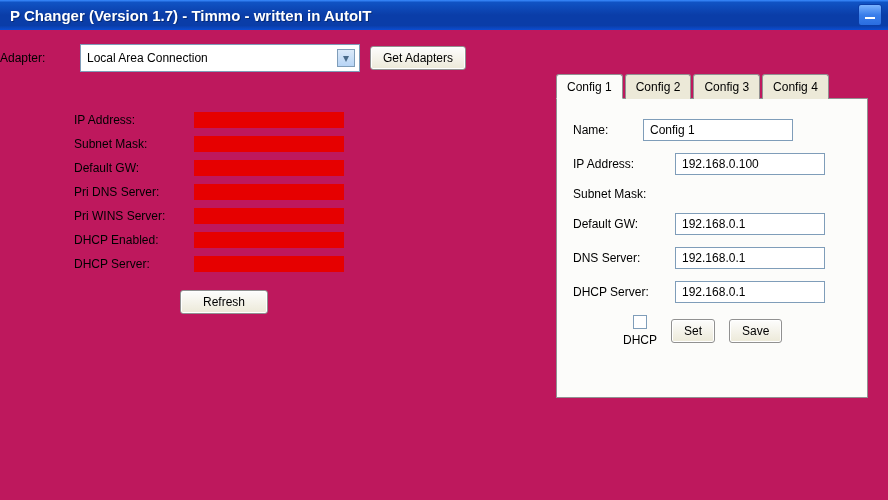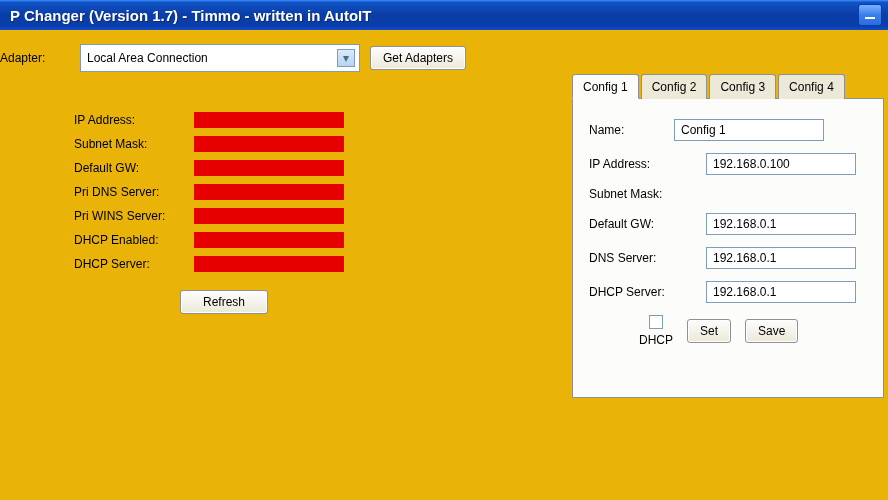--- a/index.html
+++ b/index.html
@@ -28,21 +28,21 @@
     width: 24px; height: 22px;
     margin-left: 2px;
     border: 1px solid #0a3da8;
     border-radius: 3px;
     display: flex; align-items: center; justify-content: center;
     background: linear-gradient(to bottom, #7ab3ff 0%, #3a7eea 50%, #2a6de0 100%);
     color: #fff;
     font-weight: bold;
   }
   .client {
-    background: #eab308;
+    background: #be185d;
     padding: 14px 12px 20px 0;
     height: calc(500px - 30px);
     position: relative;
   }
   .row-top {
     display: flex;
     align-items: center;
     gap: 10px;
     margin-left: 0;
   }
@@ -83,21 +83,21 @@
   .redbar {
     height: 16px;
     width: 150px;
     background: #e60000;
   }
   .refresh-wrap { margin-top: 18px; margin-left: 160px; padding-left: 20px; }
 
   .tabs-area {
     position: absolute;
     top: 44px;
-    left: 572px;
+    left: 556px;
     width: 312px;
   }
   .tabstrip { display: flex; gap: 0; margin-bottom: -1px; }
   .tab {
     border: 1px solid #919191;
     border-bottom: none;
     background: #ece9d8;
     padding: 5px 10px 4px 10px;
     font-size: 12px;
     position: relative;
@@ -112,21 +112,21 @@
   .tabpanel {
     border: 1px solid #919191;
     background: #fcfcfa;
     padding: 20px 16px 16px 16px;
     min-height: 300px;
   }
   .cfg-row {
     display: flex;
     align-items: center;
     margin-bottom: 12px;
-    gap: 25px;
+    gap: 10px;
   }
   .cfg-label { width: 92px; }
   .txt {
     border: 1px solid #7f9db9;
     background: #fff;
     height: 22px;
     padding: 2px 6px;
     font-family: inherit;
     font-size: 12px;
     width: 150px;

